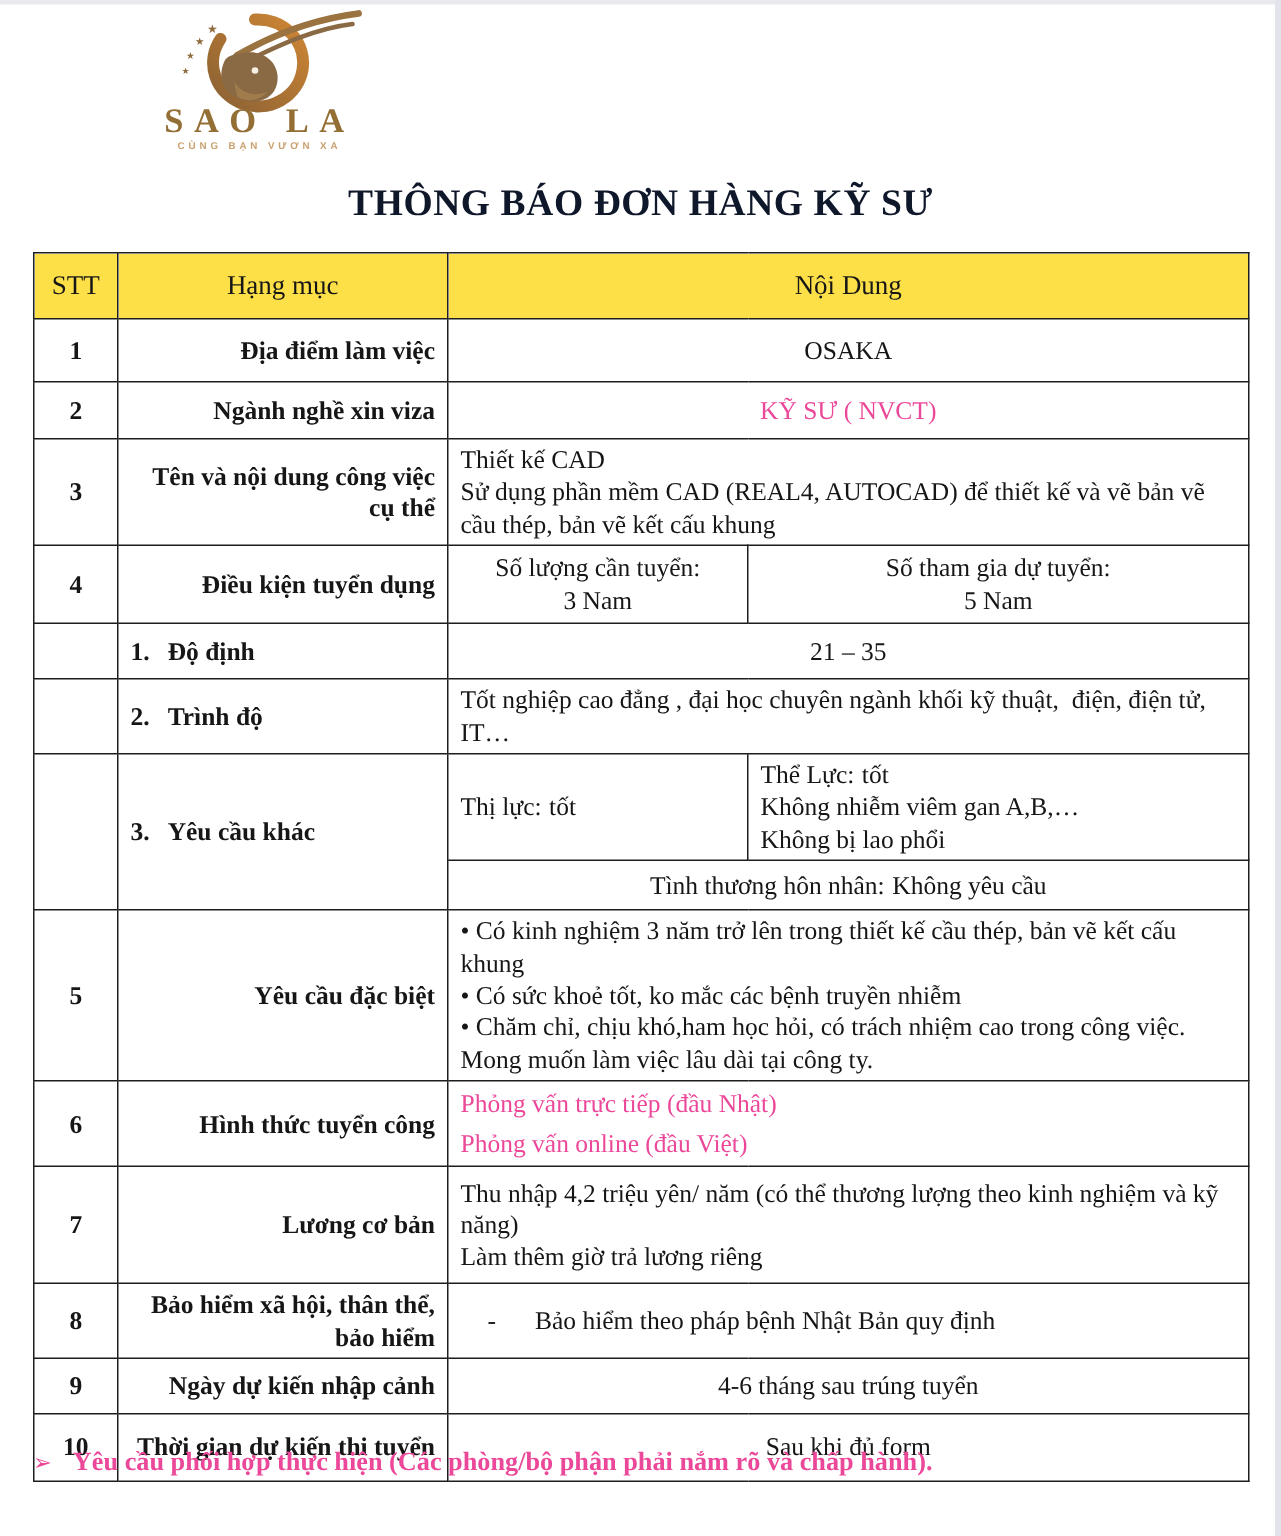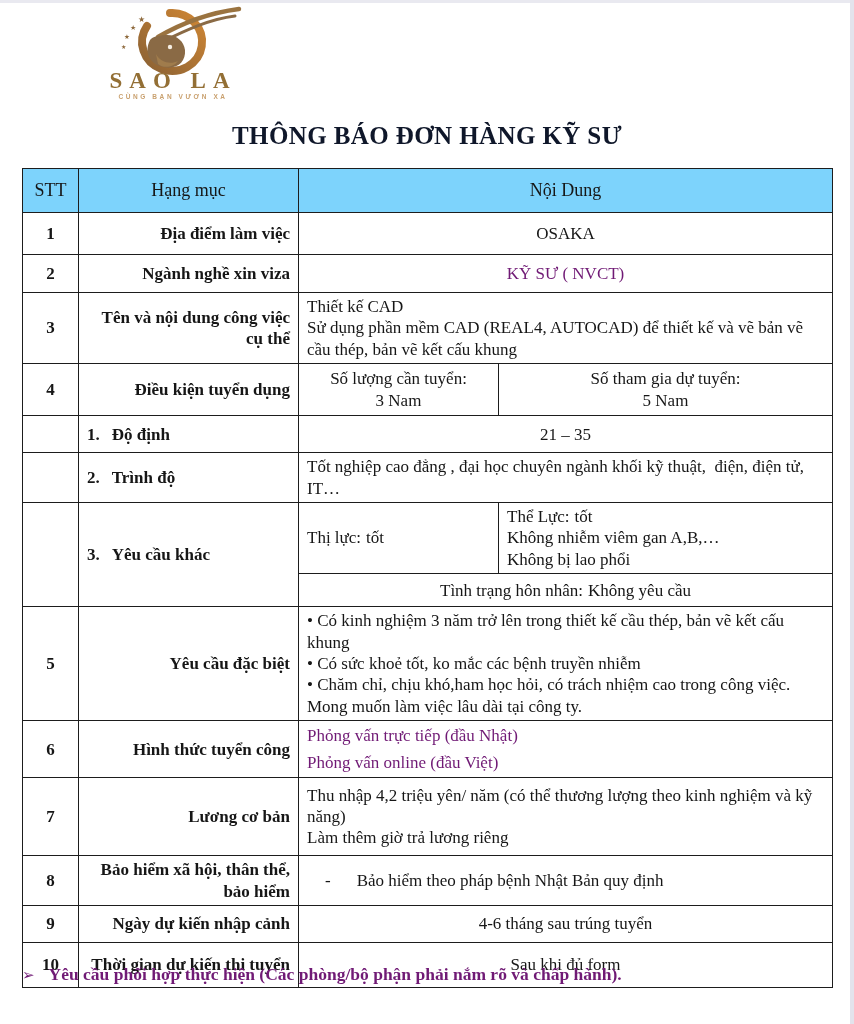--- a/index.html
+++ b/index.html
@@ -29,29 +29,29 @@
     position:absolute; left:22px; top:168px; width:810px;
     border-collapse:collapse; table-layout:fixed;
   }
   table.order td {
     border:1.5px solid #1d1d1d;
     font-size:17px; line-height:1.26;
     padding:3px 8px;
     vertical-align:middle;
     overflow:hidden;
   }
-  tr.hdr td { background:#7dd3fc; text-align:center; font-size:18px; font-weight:normal; }
+  tr.hdr td { background:#fde047; text-align:center; font-size:18px; font-weight:normal; }
   td.stt { text-align:center; font-weight:bold; padding:0 2px; }
   td.lbl { font-weight:bold; padding-left:9px;text-align:right; }
   td.sub-lbl { font-weight:bold; padding-left:36px; }
   td.sub-lbl .num { display:inline-block; margin-right:12px; }
   td.c-center { text-align:center; }
   td.c-left { text-align:left; padding-left:11px; }
   .bold { font-weight:normal; }
-  .red { color:#701a75; }
+  .red { color:#ec4899; }
   .pre { white-space:pre-wrap; }
   td.v-top { vertical-align:top; padding-top:5px;margin-top:11px; }
   .val-gap { margin-left:5px; }
   .dash { display:inline-block; margin:0 26px 0 18px; }
 
   
   tr.h44{height:44px} tr.h42{height:42px} tr.h38{height:38px} tr.h66{height:66px}
   tr.h52{height:52px} tr.h37{height:37px} tr.h45{height:45px} tr.h65{height:65px}
   tr.h33{height:33px} tr.h110{height:110px} tr.h57{height:57px} tr.h78{height:78px}
   tr.h43{height:43px}
@@ -175,21 +175,21 @@
     <td class="c-left v-top">
       <div>
         <span class="bold">Thể Lực:</span><span class="val-gap">tốt</span>
       </div>
       <div>Không nhiễm viêm gan A,B,…</div>
       <div>Không bị lao phổi</div>
     </td>
   </tr>
   <tr class="h33">
     <td colspan="2" class="c-center">
-      <span class="bold">Tình trạng hôn nhân:</span><span class="val-gap">Không yêu cầu</span>
+      <span class="bold">Tình thương hôn nhân:</span><span class="val-gap">Không yêu cầu</span>
     </td>
   </tr>
 
   <tr class="h110">
     <td class="stt">5</td>
     <td class="lbl">Yêu cầu đặc biệt</td>
     <td colspan="2" class="c-left bold">
       <div>• Có kinh nghiệm 3 năm trở lên trong thiết kế cầu thép, bản vẽ kết cấu khung</div>
       <div>• Có sức khoẻ tốt, ko mắc các bệnh truyền nhiễm</div>
       <div>• Chăm chỉ, chịu khó,ham học hỏi, có trách nhiệm cao trong công việc. Mong muốn làm việc lâu dài tại công ty.</div>

